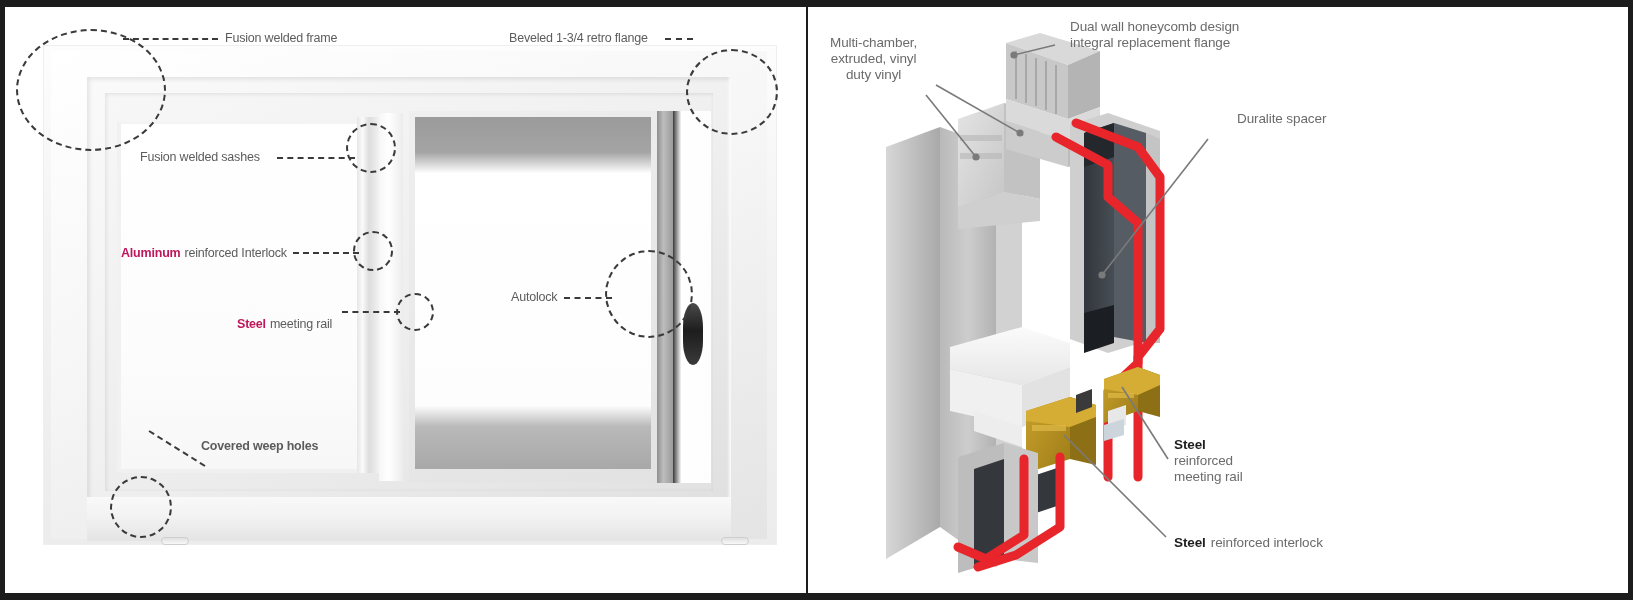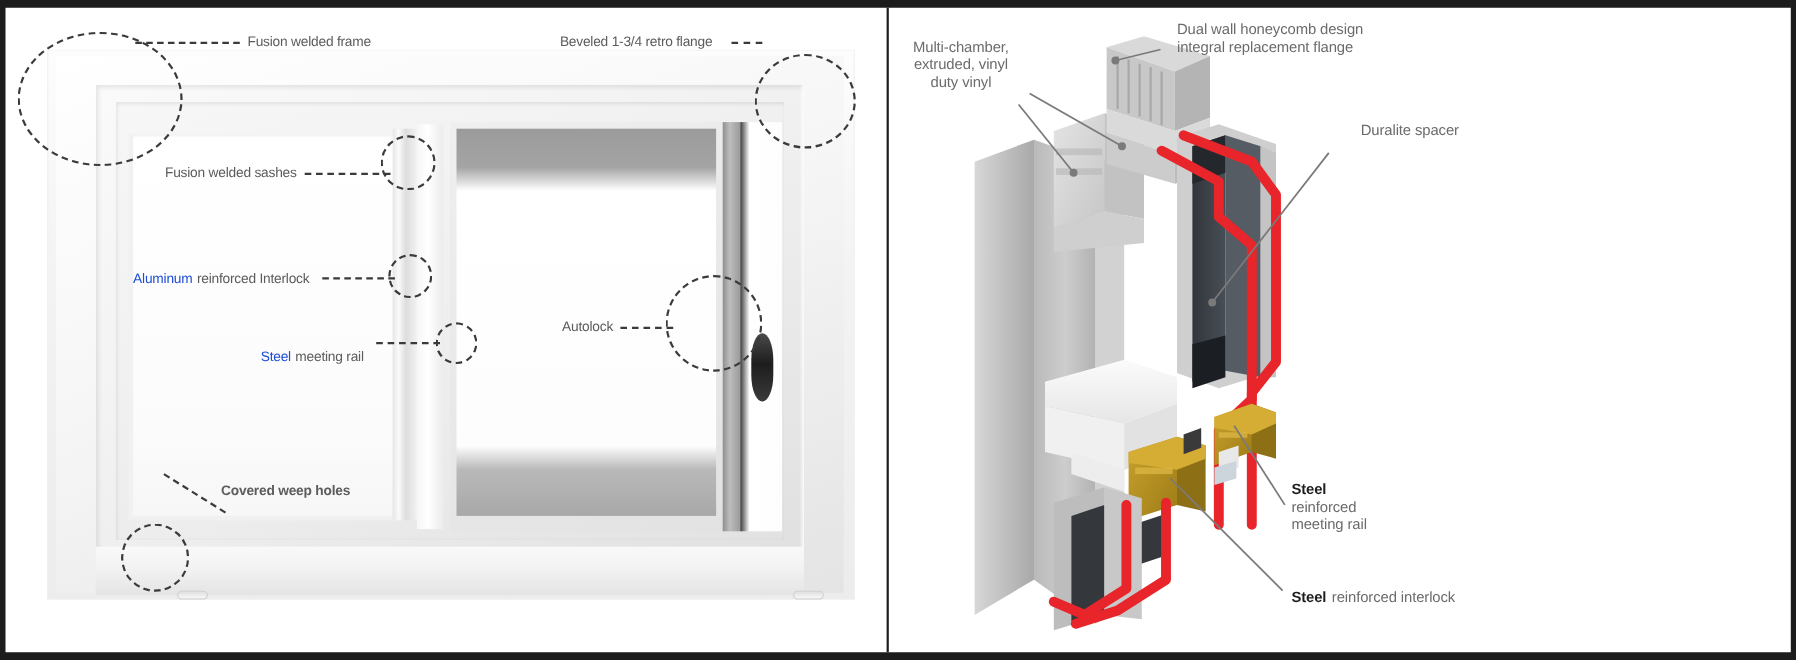--- a/index.html
+++ b/index.html
@@ -125,21 +125,21 @@
 
   
   .lbl-left {
     position:absolute;
     color:#5c5c5c;
     font-size:12.5px;
     line-height:14px;
     white-space:nowrap;
     letter-spacing:-0.2px;
   }
-  .lbl-left b { color:#1d4ed8; font-weight:normal;text-align:right; }
+  .lbl-left b { color:#be185d; font-weight:bold;text-align:right; }
 
   
   #xsection {
     position:absolute; left:0; top:0; width:820px; height:586px;
   }
   #xsection svg { display:block; }
   .lbl-right {
     position:absolute;
     color:#6b6b6b;
     font-size:13.5px;
@@ -196,21 +196,21 @@
     <div class="leader-dash" style="left:272px; top:150px; width:78px;"></div>
     <div class="leader-dash" style="left:288px; top:245px; width:66px;"></div>
     <div class="leader-dash" style="left:337px; top:304px; width:58px;"></div>
     <div class="leader-dash" style="left:559px; top:290px; width:48px;"></div>
     <div class="leader-dash" style="left:134px; top:458px; width:66px; transform:rotate(32deg); transform-origin:right center;"></div>
 
     <div class="lbl-left" style="left:220px; top:24px;">Fusion welded frame</div>
 
     <div class="lbl-left" style="left:504px; top:24px;">Beveled 1-3/4 retro flange</div>
 
-    <div class="lbl-left" style="left:145px; top:143px;">Fusion welded sashes</div>
+    <div class="lbl-left" style="left:135px; top:143px;">Fusion welded sashes</div>
 
     <div class="lbl-left" style="left:116px; top:239px;">
       <b>Aluminum</b><span style="margin-left:4px;">reinforced Interlock</span>
     </div>
 
     <div class="lbl-left" style="left:232px; top:310px;">
       <b>Steel</b><span style="margin-left:4px;">meeting rail</span>
     </div>
 
     <div class="lbl-left" style="left:506px; top:283px;text-align:center;">Autolock</div>

